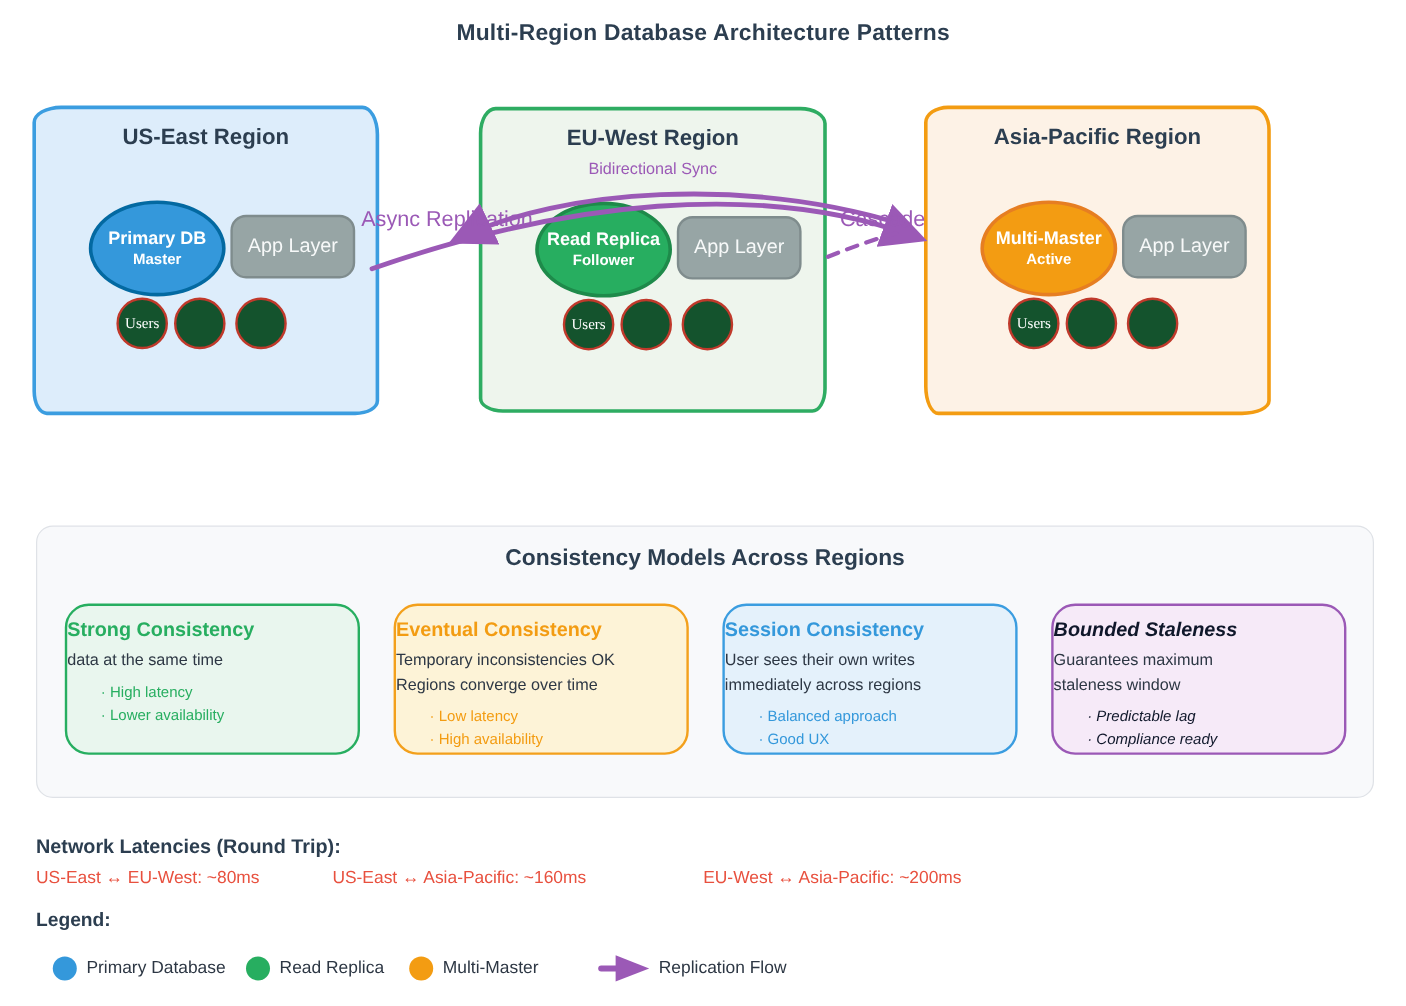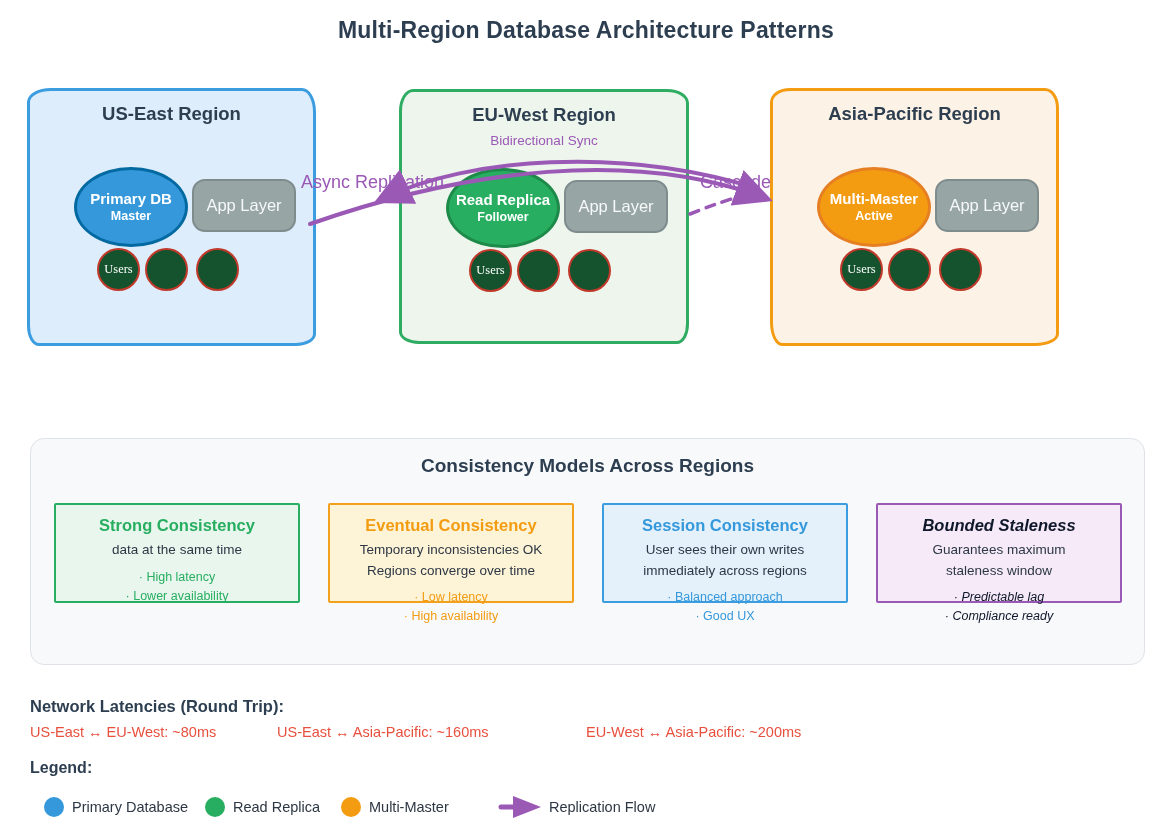--- a/index.html
+++ b/index.html
@@ -1,20 +1,20 @@
 <!DOCTYPE html>
 <html><head>
 <meta charset="utf-8">
 <style>
   * { margin:0; padding:0; box-sizing:border-box; }
   html,body { width:1172px; height:838px; background:#ffffff; font-family:"Liberation Sans","DejaVu Sans",sans-serif; }
   #stage { position:relative; width:1172px; height:838px; overflow:hidden; background:#ffffff; }
 
   .page-title { position:absolute; left:0; right:0; top:17px; text-align:center;
-    font-size:23px; font-weight:700; color:#2c3e50; letter-spacing:.2px; }
+    font-size:19px; font-weight:700; color:#2c3e50; letter-spacing:.2px; }
 
   
   .region { position:absolute; border-style:solid; border-width:3px; }
   .region-us   { left:27px;  top:88px; width:289px; height:258px; background:#ddedfb; border-color:#3b9de0;
                  border-radius:24px 14px 20px 12px / 14px 24px 12px 20px;padding-left:40px; }
   .region-eu   { left:399px; top:89px; width:290px; height:255px; background:#eef5ed; border-color:#2eac62;
                  border-radius:14px 22px 12px 20px / 22px 14px 20px 12px; }
   .region-ap   { left:770px; top:88px; width:289px; height:258px; background:#fdf2e6; border-color:#f39c12;
                  border-radius:20px 14px 24px 12px / 14px 20px 12px 24px; }
   .region-title { position:absolute; left:0; right:0; top:12px; text-align:center;
@@ -44,33 +44,33 @@
   #flow-svg { position:absolute; left:0; top:0; z-index:5; pointer-events:none; }
   .flow-label { position:absolute; z-index:6; font-size:18px; font-weight:500; color:#9b59b6; white-space:nowrap; }
   .label-async   { left:301px; top:172px; }
   .label-cascade { left:700px; top:172px; }
 
   
   .panel { position:absolute; left:30px; top:438px; width:1115px; height:227px; background:#f8f9fb;
            border:1.5px solid #dfe2e7; border-radius:14px; }
   .panel-title { position:absolute; left:0; right:0; top:16px; text-align:center;
                  font-size:19px; font-weight:700; color:#2c3e50; }
-  .card { position:absolute; top:64px; width:246px; height:100px; border-radius:2px; border-width:2px; border-style:solid;
-          text-align:center; }
+  .card { position:absolute; top:64px; width:246px; height:126px; border-radius:20px; border-width:2px; border-style:solid;
+          }
   .card1 { left:23px;  background:#e9f6ee; border-color:#27ae60; }
   .card2 { left:297px; background:#fdf3d7; border-color:#f3a01c; }
   .card3 { left:571px; background:#e4f1fb; border-color:#3b9de0; }
   .card4 { left:845px; background:#f6eaf8; border-color:#9b59b6; }
   .card-title { margin-top:11px; font-size:16.5px; font-weight:700; }
   .card1 .card-title, .card1 .card-bullets { color:#27ae60; }
   .card2 .card-title, .card2 .card-bullets { color:#f39c12; }
   .card3 .card-title, .card3 .card-bullets { color:#3498db; }
   .card4 .card-title, .card4 .card-bullets { color:#0f172a;font-style:italic; }
   .card-body { margin-top:5px; font-size:13.5px; line-height:1.52; color:#2d3744; }
-  .card-bullets { margin-top:7px; font-size:12.5px; line-height:1.55; }
+  .card-bullets { margin-top:7px; font-size:12.5px; line-height:1.55;padding-left:28px; }
 
   
   .lat-heading { position:absolute; left:30px; top:697px; font-size:16.5px; font-weight:700; color:#2c3e50; }
   .lat-item { position:absolute; top:724px; font-size:14.5px; color:#e8503e; white-space:nowrap; }
   .lat1 { left:30px; } .lat2 { left:277px; } .lat3 { left:586px; }
 
   .legend-heading { position:absolute; left:30px; top:759px; font-size:16px; font-weight:700; color:#2c3e50; }
   .legend-dot { position:absolute; top:797px; width:20px; height:20px; border-radius:50%; }
   .ld1 { left:44px;  background:#3498db; }
   .ld2 { left:205px; background:#27ae60; }

